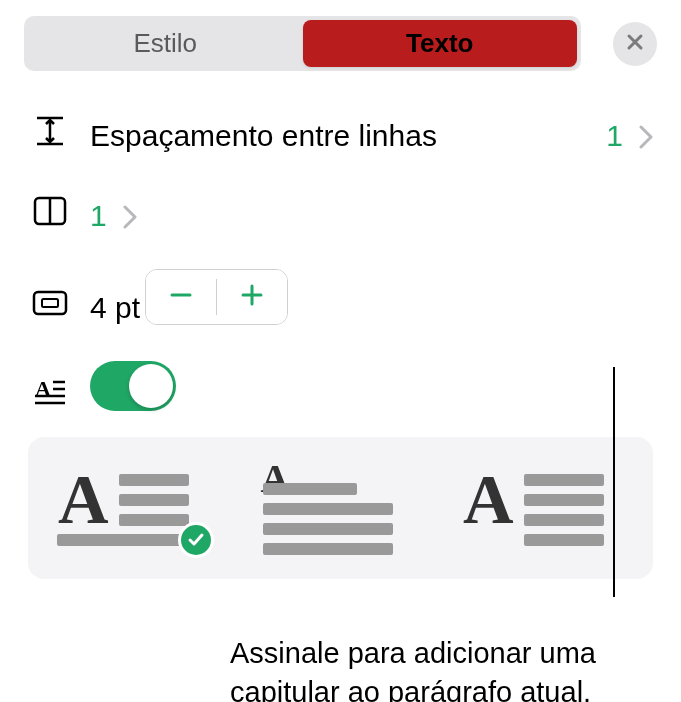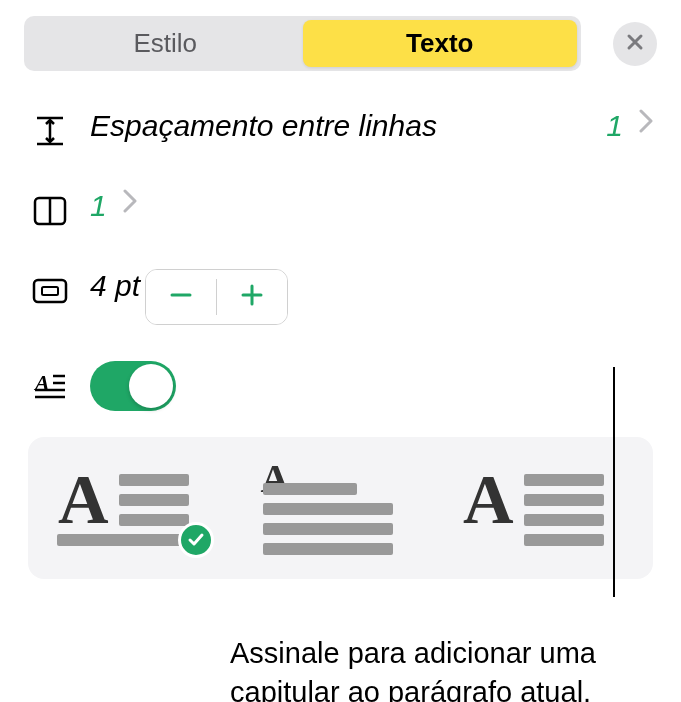--- a/index.html
+++ b/index.html
@@ -29,45 +29,44 @@
     .tab {
       flex: 1;
       text-align: center;
       padding: 8px 0;
       font-size: 26px;
       color: #5a5a5e;
       border-radius: 8px;
       cursor: pointer;
     }
     .tab.active {
-      background: #fde047;
+      background: #b91c1c;
       color: #000000;
       font-weight: 600;
       box-shadow: 0 1px 3px rgba(0,0,0,0.1);
     }
     .close-btn {
       width: 44px;
       height: 44px;
       border-radius: 50%;
       background: #e5e5e7;
       display: flex;
       align-items: center;
       justify-content: center;
       margin-left: 16px;
       cursor: pointer;
     }
     .close-btn svg { width: 20px; height: 20px; }
     
     
     .row {
       display: flex;
-      align-items: flex-start;
+      align-items: flex-end;
       padding: 18px 28px;
       min-height: 72px;
-      font-style: italic;
     }
     .row-icon {
       width: 44px;
       height: 44px;
       display: flex;
       align-items: center;
       justify-content: center;
       margin-right: 18px;
       flex-shrink: 0;
     }

